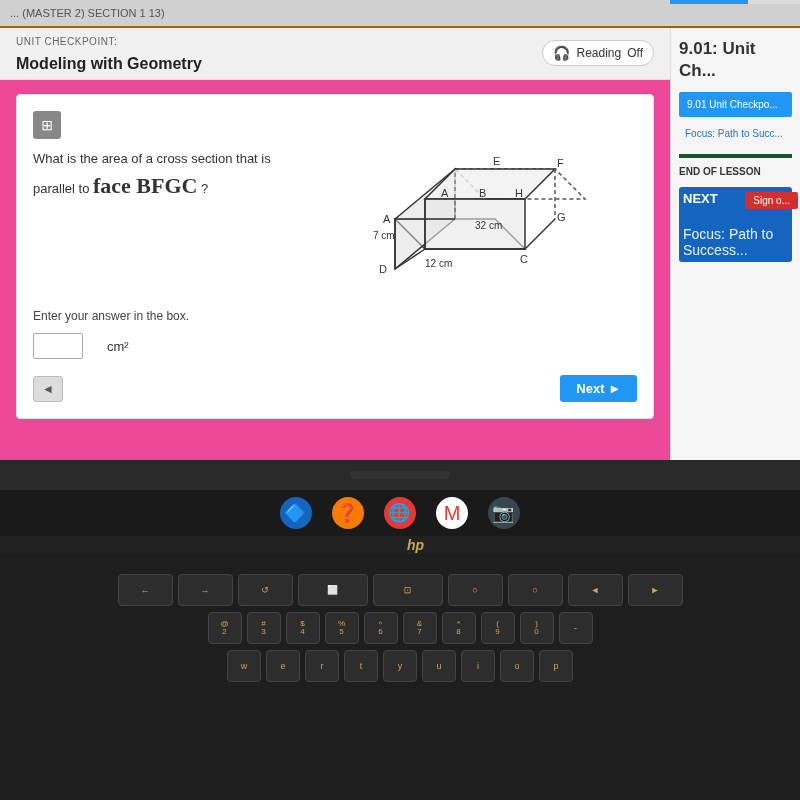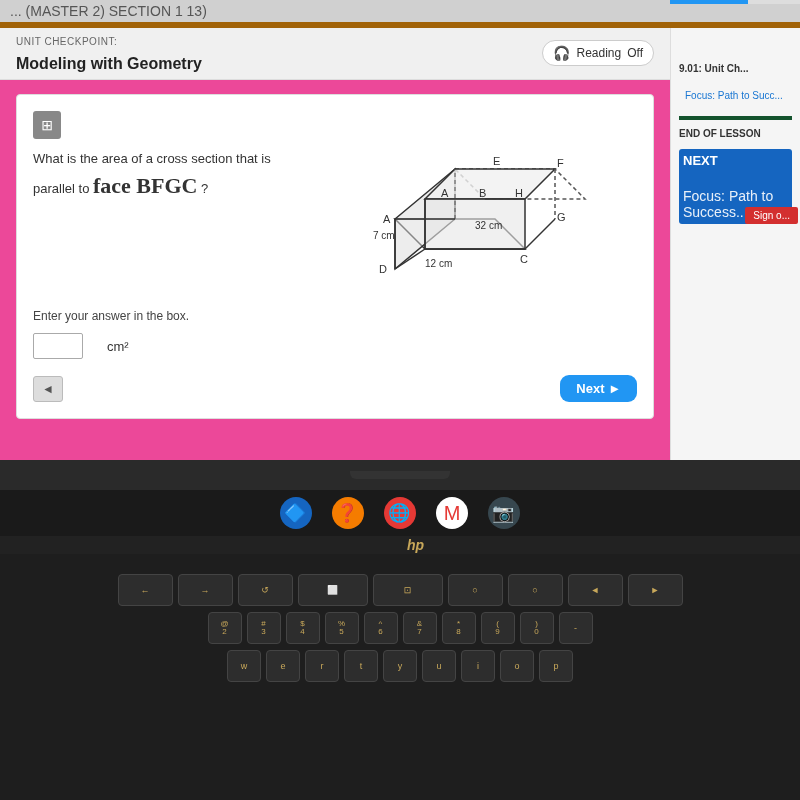--- a/index.html
+++ b/index.html
@@ -20,23 +20,23 @@
       overflow: hidden;
     }
 
     
     .top-bar {
       height: 28px;
       background: #d0d0d0;
       display: flex;
       align-items: center;
       padding: 0 10px;
-      font-size: 14px;
+      font-size: 11px;
       color: #555;
-      border-bottom: 6px solid #a16207;
+      border-bottom: 2px solid #a16207;
     }
 
     
     .main-area {
       display: flex;
       height: calc(100% - 28px);
     }
 
     
     .left-content {
@@ -195,45 +195,44 @@
       justify-content: center;
       cursor: pointer;
       font-size: 12px;
       color: #555;
     }
 
     .next-btn {
       background: #2196F3;
       color: white;
       border: none;
-      border-radius: 9px;
+      border-radius: 3px;
       padding: 6px 16px;
       font-size: 13px;
       font-weight: bold;
       cursor: pointer;
       display: flex;
       align-items: center;
       gap: 4px;
     }
 
     
     .right-sidebar {
       width: 130px;
       background: #f5f5f5;
       border-left: 1px solid #ddd;
       padding: 10px 8px;
     }
 
     .sidebar-title {
-      font-size: 10px;
+      font-size: 17px;
       font-weight: bold;
       color: #333;
       margin-bottom: 10px;
       line-height: 1.3;
-      margin-top: 24px;
     }
 
     .sidebar-item {
       background: #2196F3;
       color: white;
       padding: 6px 8px;
       font-size: 10px;
       border-radius: 2px;
       margin-bottom: 6px;
       line-height: 1.3;
@@ -391,21 +390,21 @@
       font-size: 22px;
       font-weight: bold;
       font-style: italic;
       text-align: center;
       padding: 4px 0;
     }
 
     .sign-out-btn {
       position: absolute;
       right: 2px;
-      top: 207px;
+      top: 192px;
       background: #d32f2f;
       color: white;
       font-size: 10px;
       padding: 3px 8px;
       border-radius: 2px;
     }
   </style>
 </head>
 <body>
 
@@ -499,20 +498,23 @@
           </button>
         </div>
       </div>
     </div>
 
     <div class="right-sidebar">
       <div class="progress-bar-container">
         <div class="progress-bar-fill"></div>
       </div>
       <div class="sidebar-title">9.01: Unit Ch...</div>
+      <div class="sidebar-item">
+        <span>9.01 Unit Checkpo...</span>
+      </div>
       <div class="sidebar-item-inactive">
         <span>Focus: Path to Succ...</span>
       </div>
       <div class="end-of-lesson">END OF LESSON</div>
       <div class="next-section">
         <div class="next-section-title">NEXT</div>
         <div class="next-section-desc">Focus: Path to Success...</div>
       </div>
       <div class="sign-out-btn">Sign o...</div>
     </div>

